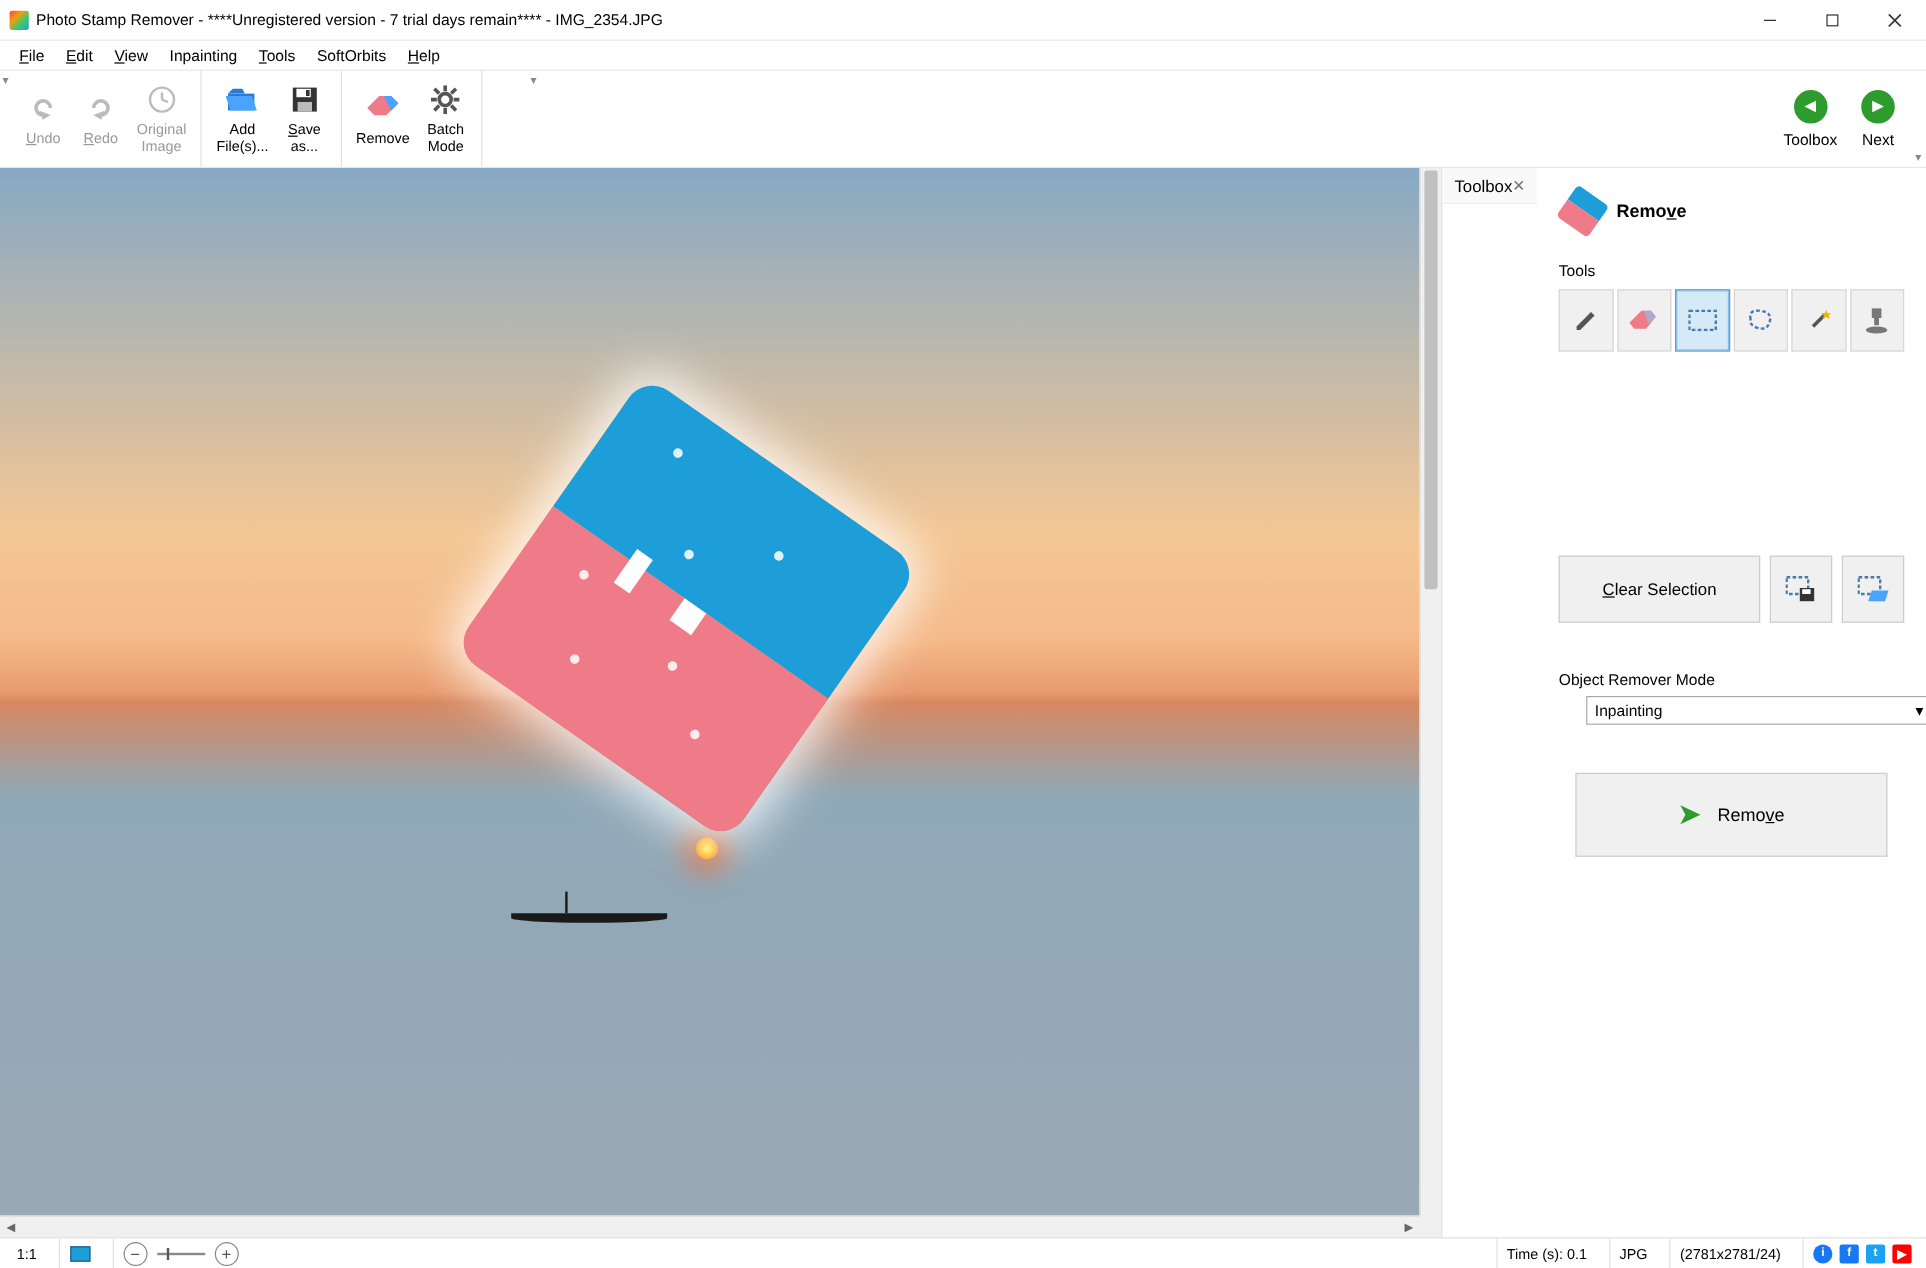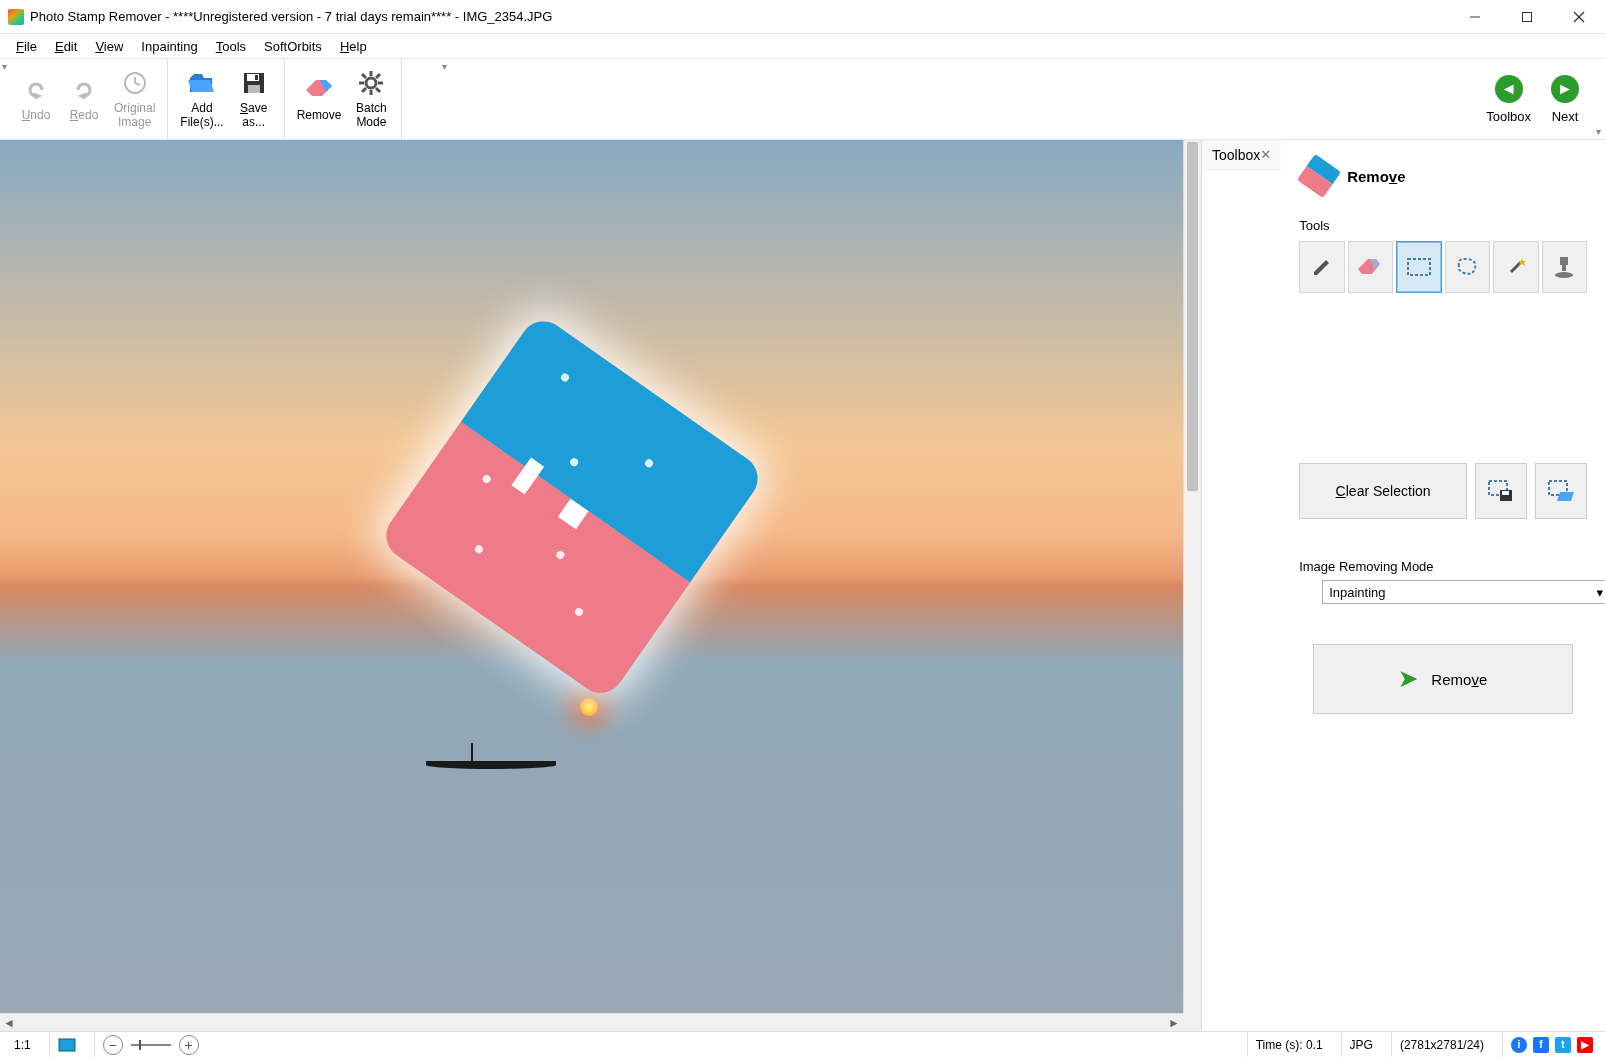--- a/index.html
+++ b/index.html
@@ -327,21 +327,21 @@
             </svg>
         </div>
         <div class="sq-btn">
           <svg width="26" height="22">
               <rect x="1" y="1" width="18" height="14" fill="none" stroke="#4a7ba8" stroke-width="2" stroke-dasharray="3 2"></rect>
               <polygon points="12,12 26,12 23,21 9,21" fill="#4aa3ff"></polygon>
             </svg>
         </div>
       </div>
 
-      <div class="mode-label">Image Removing Mode</div>
+      <div class="mode-label">Object Remover Mode</div>
       <div class="mode-select">
         <span>Inpainting</span>
         <span>▾</span>
       </div>
 
       <div class="remove-big">
         <span class="remove-arrow">➤</span>
         <span>Remo<u>v</u>e</span>
       </div>
     </div>

